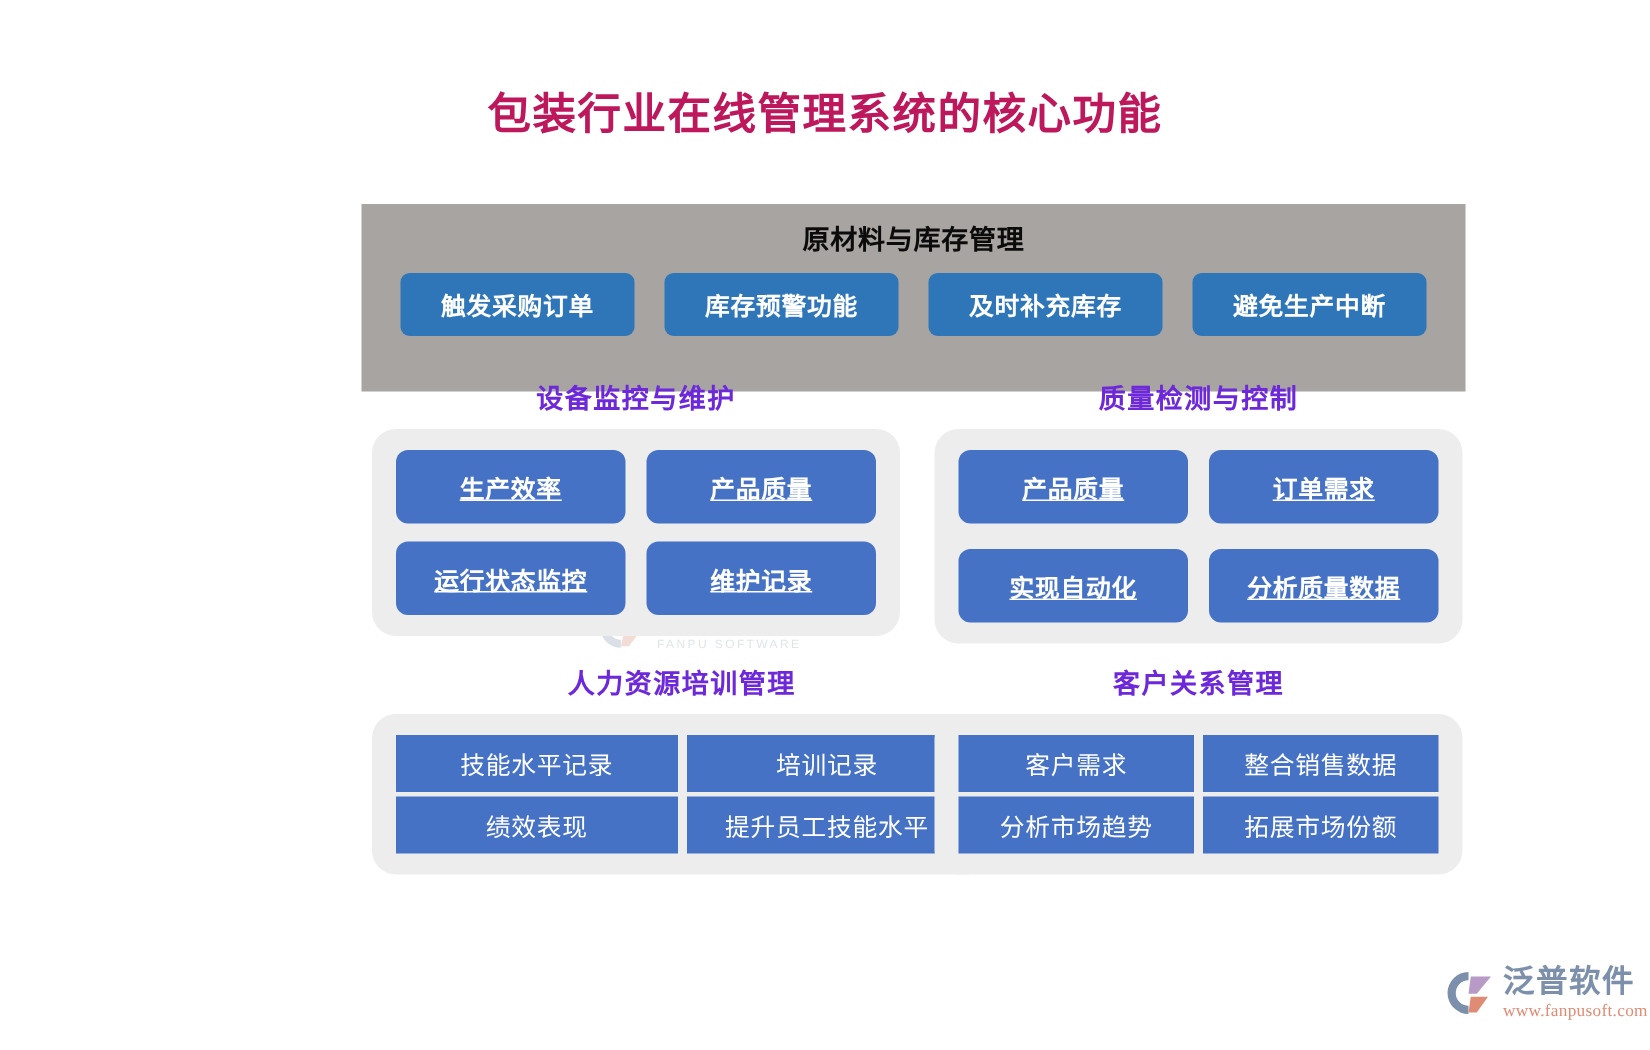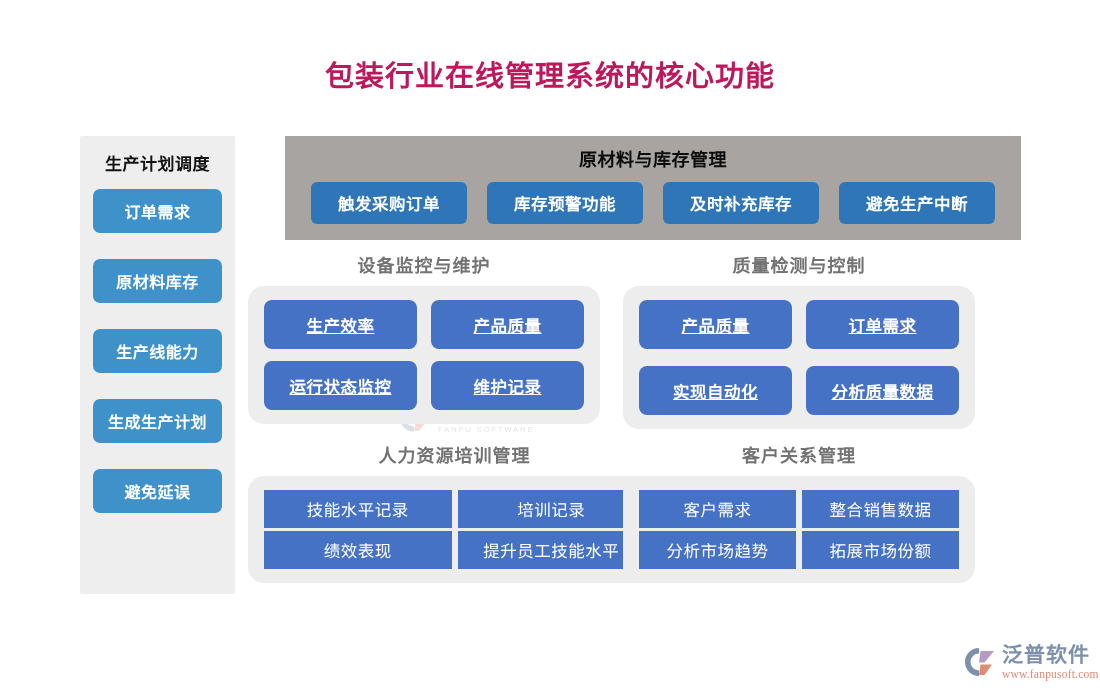--- a/index.html
+++ b/index.html
@@ -71,24 +71,23 @@
     letter-spacing: 0.5px;
     cursor: pointer;
   }
 
   
   .banner {
     position: absolute;
     left: 241px;
     top: 136px;
     width: 736px;
-    height: 104px;
+    height: 125px;
     background: #a8a4a1;
     padding-top: 9px;
-    margin-left: 44px;
   }
   .banner-title {
     text-align: center;
     font-size: 18px;
     font-weight: bold;
     color: #0b0b0b;
     letter-spacing: 0.5px;
     margin-bottom: 11px;
   }
   .banner-items {
@@ -131,21 +130,21 @@
   .wm-en { font-size: 8px; color: #9aa5b5; letter-spacing: 1.6px; margin-top: 3px; }
 
   
   .quad {
     position: absolute;
   }
   .quad-title {
     text-align: center;
     font-size: 18px;
     font-weight: bold;
-    color: #737373;
+    color: #6d28d9;
     letter-spacing: 1px;
     margin-bottom: 9px;
   }
   .quad-card {
     background: #ededed;
     border-radius: 16px;
     padding: 14px 16px;
   }
 
   
@@ -228,40 +227,20 @@
     margin-top: 2px;
   }
 </style>
 </head>
 <body>
 
 <div class="page">
 
   <div class="page-title">包装行业在线管理系统的核心功能</div>
 
-  <div class="sidebar">
-    <div class="sidebar-title">生产计划调度</div>
-    <div class="sidebar-list">
-      <div class="sidebar-item">
-        <span>订单需求</span>
-      </div>
-      <div class="sidebar-item">
-        <span>原材料库存</span>
-      </div>
-      <div class="sidebar-item">
-        <span>生产线能力</span>
-      </div>
-      <div class="sidebar-item">
-        <span>生成生产计划</span>
-      </div>
-      <div class="sidebar-item">
-        <span>避免延误</span>
-      </div>
-    </div>
-  </div>
 
   <div class="banner">
     <div class="banner-title">原材料与库存管理</div>
     <div class="banner-items">
       <div class="banner-chip">
         <span>触发采购订单</span>
       </div>
       <div class="banner-chip">
         <span>库存预警功能</span>
       </div>

